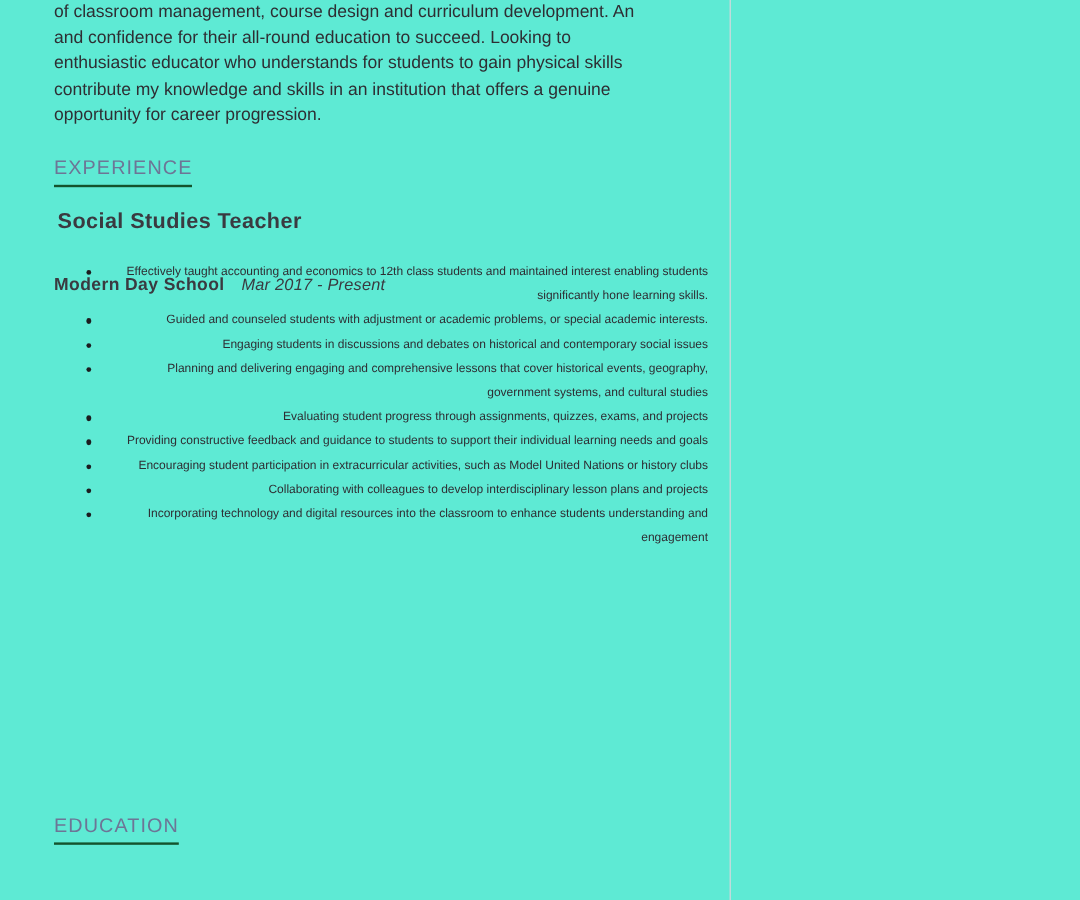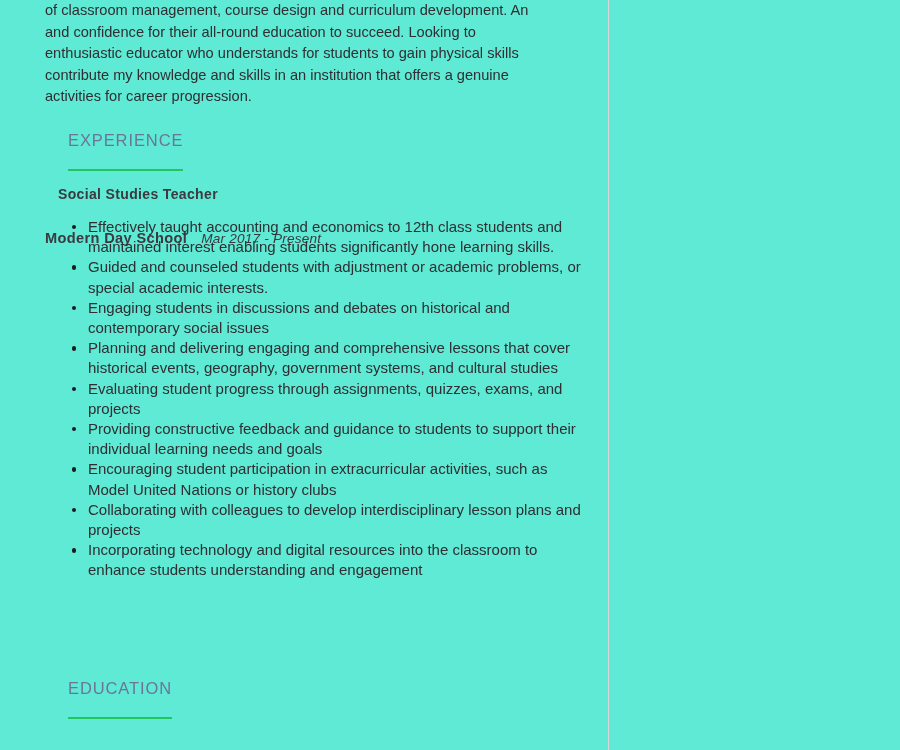--- a/index.html
+++ b/index.html
@@ -37,43 +37,42 @@
   }
 
   
   .sec-head {
     display: inline-block;
     color: #6d7596;
     font-size: 16.5px;
     font-weight: 400;
     letter-spacing: 0.9px;
     line-height: 1.1;
-    padding-bottom: 20px;
-    border-bottom: 2px solid #22c55e;
+    padding-bottom: 5px;
+    border-bottom: 2px solid #14532d;
     white-space: nowrap;
-    margin-left: 23px;
   }
   .sec-head-wrap { line-height: 0; }
 
   
   .summary {
     color: #2e2e33;
     font-size: 14.6px;
     line-height: 21.6px;
     margin: 0;
     padding-top: 2px;
   }
   .summary-line { display: block; }
 
   .job-title {
     color: #3a3a40;
-    font-size: 14px;
+    font-size: 18px;
     font-weight: bold;
     letter-spacing: 0.35px;
-    margin: 13px;
+    margin: 3px;
     line-height: 20px;
   }
   .job-meta {
     margin: 0;
     line-height: 21px;
     white-space: nowrap;
   }
   .job-company {
     color: #3a3a40;
     font-size: 14.6px;
@@ -89,24 +88,25 @@
   }
 
   ul.duties {
     margin: 1px 0 0 0;
     padding: 0 0 0 27px;
     list-style: none;
   }
   ul.duties li {
     position: relative;
     color: #2e2e33;
-    font-size: 15px;
+    font-size: 10px;
     line-height: 20.2px;
     padding-left: 16px;
     margin: 0;
+    text-align: right;
   }
   ul.duties li::before {
     content: "";
     position: absolute;
     left: 0; top: 8px;
     width: 4.4px; height: 4.4px;
     border-radius: 50%;
     background: #1c1c1f;
   }
 
@@ -125,21 +125,21 @@
   <div class="v-divider"></div>
 
   <div class="col-left">
 
     <div class="sp-summary">
       <p class="summary">
         <span class="summary-line">of classroom management, course design and curriculum development. An</span>
         <span class="summary-line">and confidence for their all-round education to succeed. Looking to</span>
         <span class="summary-line">enthusiastic educator who understands for students to gain physical skills</span>
         <span class="summary-line">contribute my knowledge and skills in an institution that offers a genuine</span>
-        <span class="summary-line">activities for career progression.</span>
+        <span class="summary-line">opportunity for career progression.</span>
       </p>
     </div>
 
     <div class="sp-exp-head sec-head-wrap">
       <span class="sec-head">EXPERIENCE</span>
     </div>
 
     <div class="sp-jobtitle">
       <p class="job-title">Social Studies Teacher</p>
     </div>

